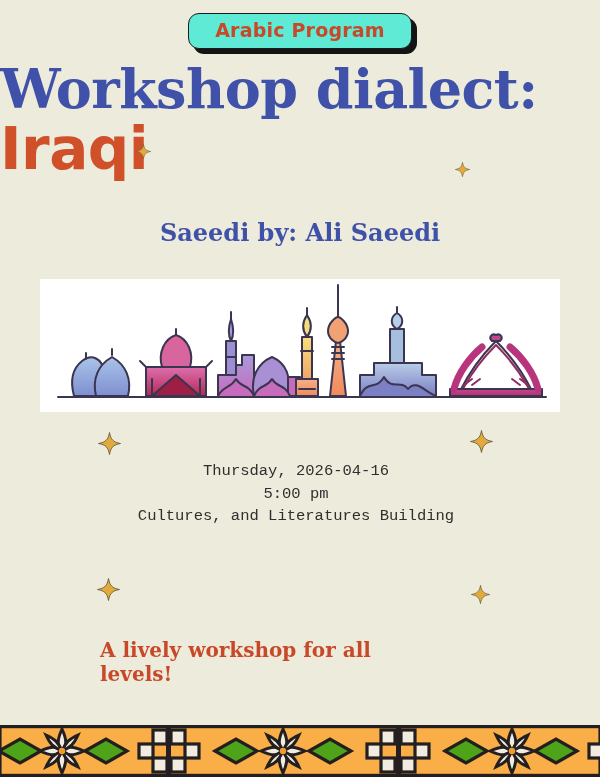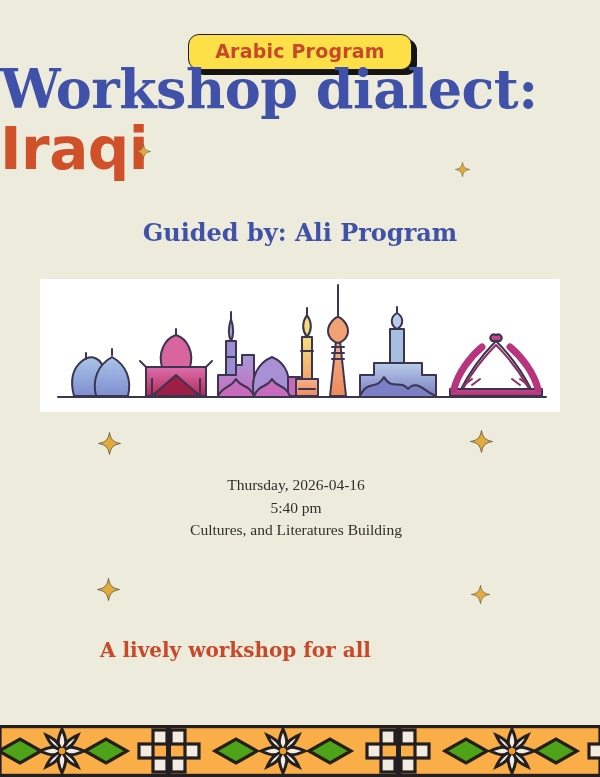--- a/index.html
+++ b/index.html
@@ -24,33 +24,32 @@
   
   .badge-wrap {
     position: absolute;
     top: 13px;
     left: 0;
     width: 600px;
     display: flex;
     justify-content: center;
   }
   .badge {
-    background: #fde047;
+    background: #5eead4;
     border: 1.5px solid #1c1c1c;
     border-radius: 11px;
     box-shadow: 5px 5px 0 0 #141414;
     padding: 7px 26px 8px 26px;
     color: #c8492a;
     font-family: "DejaVu Sans", sans-serif;
     font-weight: bold;
     font-size: 19px;
     letter-spacing: 0.2px;
     line-height: 1;
     white-space: nowrap;
-    margin-top: 21px;
   }
 
   
   .title-main {
     position: absolute;
     top: 62px;
     left: 0;
     width: 528px;
     text-align: center;
     color: #3f51a8;
@@ -104,26 +103,26 @@
   }
   .skyline-band svg {
     display: block;
     width: 520px;
     height: 133px;
   }
 
   
   .details {
     position: absolute;
-    top: 474px;
+    top: 460px;
     left: 0;
     width: 592px;
     text-align: center;
     color: #2f2f2f;
-    font-family: Liberation Serif, serif;
+    font-family: Liberation Mono, monospace;
     font-size: 15.5px;
     line-height: 1.46;
     font-weight: 400;
   }
   .details div {
     white-space: nowrap;
   }
 
   
   .tagline {
@@ -158,21 +157,21 @@
 
 <div class="poster">
 
   <div class="badge-wrap">
     <div class="badge">Arabic Program</div>
   </div>
 
   <div class="title-main">Workshop dialect:</div>
   <div class="title-sub">Iraqi</div>
 
-  <div class="guided">Guided by: Ali Program</div>
+  <div class="guided">Saeedi by: Ali Saeedi</div>
 
   <svg class="sparkle" style="left:136px; top:144px;" width="15" height="15" viewBox="0 0 100 100">
     <path d="M50 2 C56 34 66 44 98 50 C66 56 56 66 50 98 C44 66 34 56 2 50 C34 44 44 34 50 2 Z" fill="#e2a93b" stroke="#6d6246" stroke-width="4"></path>
   </svg>
   <svg class="sparkle" style="left:455px; top:162px;" width="15" height="15" viewBox="0 0 100 100">
     <path d="M50 2 C56 34 66 44 98 50 C66 56 56 66 50 98 C44 66 34 56 2 50 C34 44 44 34 50 2 Z" fill="#e2a93b" stroke="#6d6246" stroke-width="4"></path>
   </svg>
   <svg class="sparkle" style="left:98px; top:432px;" width="23" height="23" viewBox="0 0 100 100">
     <path d="M50 2 C56 34 66 44 98 50 C66 56 56 66 50 98 C44 66 34 56 2 50 C34 44 44 34 50 2 Z" fill="#e2a93b" stroke="#6d6246" stroke-width="4"></path>
   </svg>
@@ -274,26 +273,27 @@
         <path d="M414 110 C418 94 430 78 442 68" stroke="#b8357d" stroke-width="7" fill="none"></path>
         <path d="M498 110 C494 94 482 78 470 68" stroke="#b8357d" stroke-width="7" fill="none"></path>
       </g>
 
       <path d="M18 118 L506 118" stroke="#3a3550" stroke-width="2" fill="none" stroke-linecap="round"></path>
     </svg>
   </div>
 
   <div class="details">
     <div>Thursday, 2026-04-16</div>
-    <div>5:40 pm</div>
+    <div>5:00 pm</div>
     <div>Cultures, and Literatures Building</div>
   </div>
 
   <div class="tagline">
     <div>A lively workshop for all</div>
+    <div>levels!</div>
   </div>
 
   <div class="border-band">
     <svg viewBox="0 0 600 52" xmlns="http://www.w3.org/2000/svg">
       <defs>
         <g id="motif-cross">
           <rect x="-21" y="-21" width="14" height="14" fill="#f2ece0" stroke="#231f20" stroke-width="3.2"></rect>
           <rect x="-7" y="-7" width="14" height="14" fill="#f2ece0" stroke="#231f20" stroke-width="3.2"></rect>
           <rect x="-21" y="7" width="14" height="14" fill="#f2ece0" stroke="#231f20" stroke-width="3.2"></rect>
         </g>

